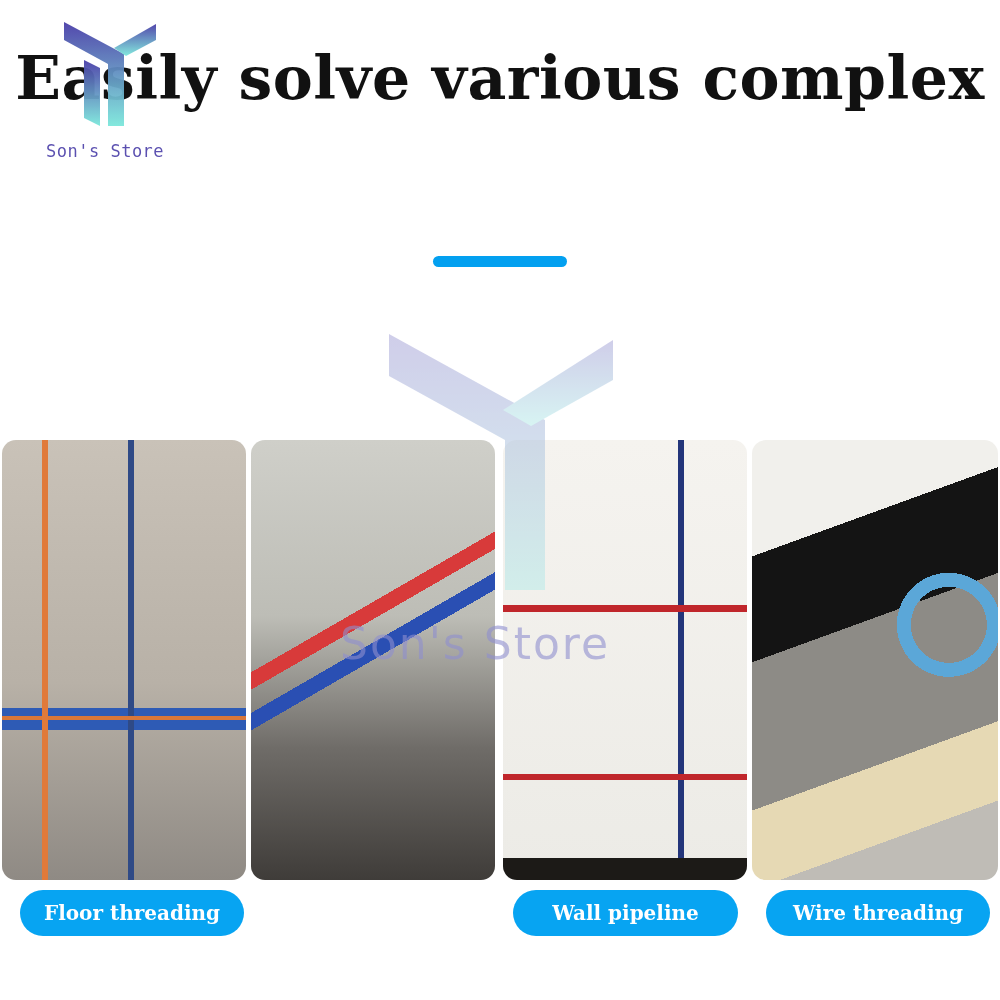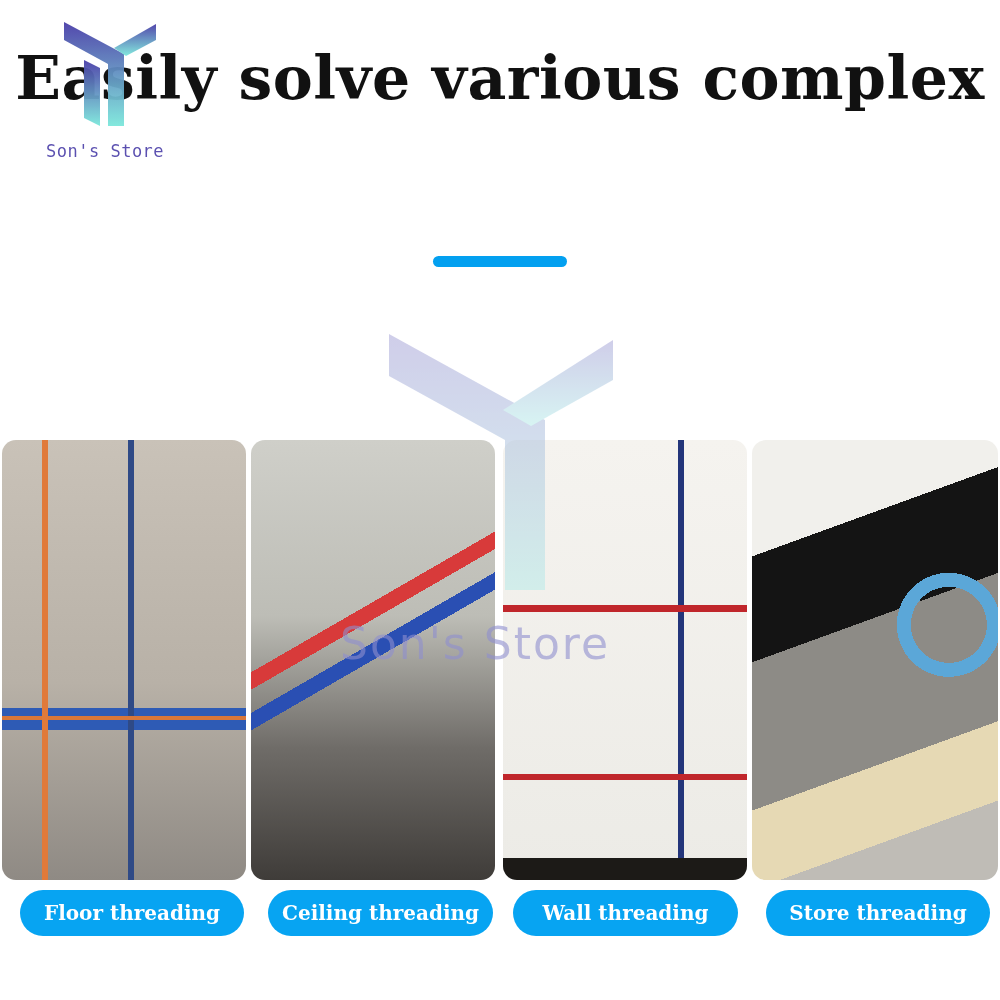--- a/index.html
+++ b/index.html
@@ -109,16 +109,15 @@
         <stop offset="1" stop-color="#b8ecea"></stop>
     </linearGradient>
   </defs>
   <path d="M4 4 L160 90 L160 260 L120 260 L120 110 L4 46 Z" fill="url(#lg2)"></path>
   <path d="M228 10 L228 50 L146 96 L118 80 Z" fill="url(#lg2)"></path>
 </svg>
 <div class="wm-text">Son's Store</div>
 
 <div class="tabs">
   <div class="tab t1">Floor threading</div>
-  <div class="tab t2">Ceiling threading</div>
-  <div class="tab t3">Wall threading</div>
-  <div class="tab t4">Store threading</div>
+  <div class="tab t3">Wall pipeline</div>
+  <div class="tab t4">Wire threading</div>
 </div>
 
 </body></html>

